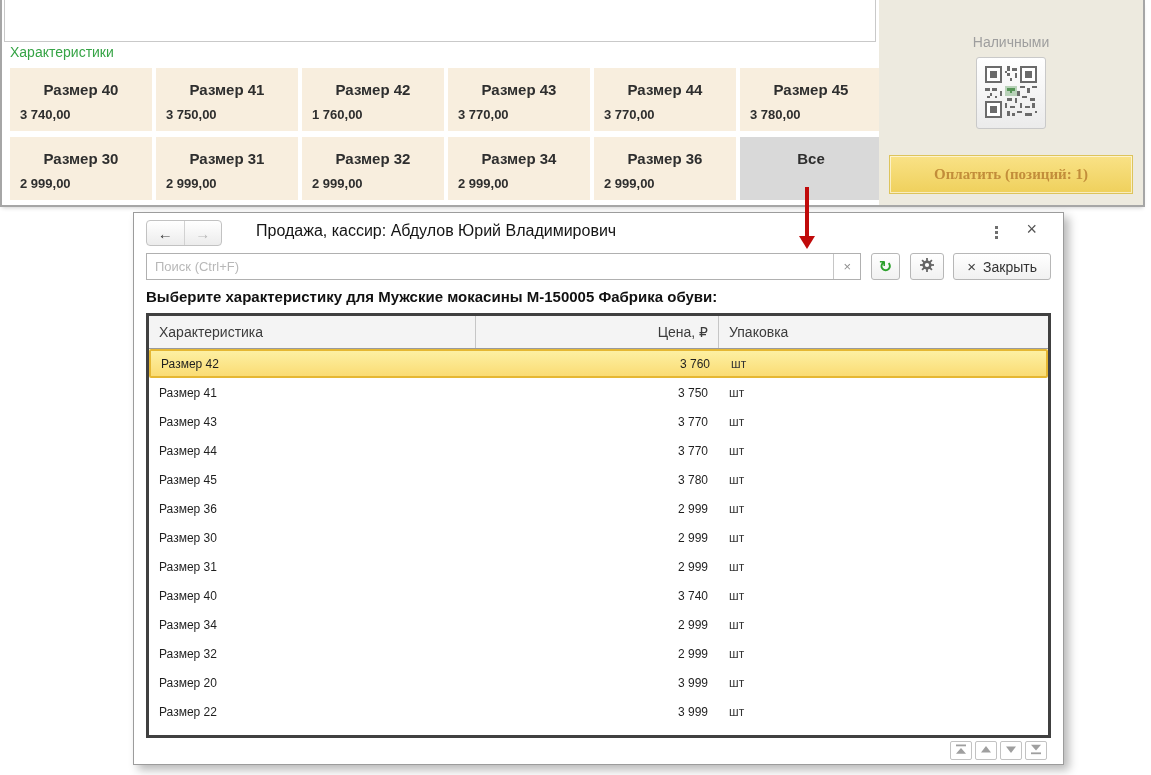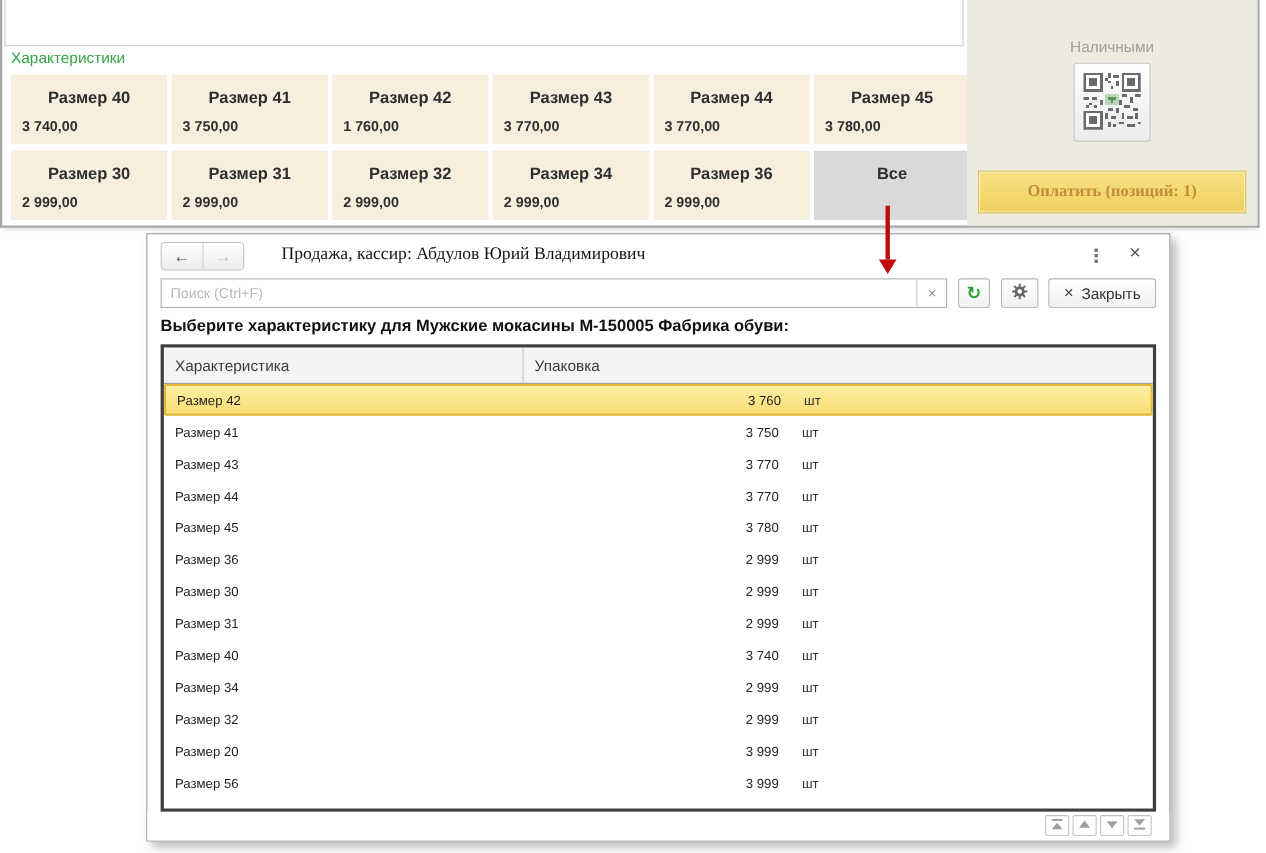--- a/index.html
+++ b/index.html
@@ -70,21 +70,21 @@
   .nav-group{
     position:absolute;left:12px;top:7px;display:flex;width:76px;height:26px;box-sizing:border-box;
     border:1px solid #c2c2c2;border-radius:4px;overflow:hidden;background:linear-gradient(#ffffff,#ececec);
   }
   .nav-btn{
     flex:1;display:flex;align-items:center;justify-content:center;font-size:15px;cursor:pointer;
     background:transparent;border:none;padding:0;
   }
   .nav-btn.back{color:#3f3f3f;border-right:1px solid #d2d2d2;}
   .nav-btn.fwd{color:#b9b9b9;}
-  .dlg-title{position:absolute;left:122px;top:9px;font-size:16px;color:#141414;white-space:nowrap;font-family:Liberation Serif, serif;}
+  .dlg-title{position:absolute;left:122px;top:9px;font-size:16px;color:#141414;white-space:nowrap;}
   .dots-btn{
     position:absolute;right:60px;top:10px;width:14px;height:18px;cursor:pointer;background:none;border:none;
     display:flex;flex-direction:column;align-items:center;justify-content:center;gap:2px;padding:0;
   }
   .dots-btn i{display:block;width:3px;height:3px;background:#6f6f6f;}
   .dlg-close{
     position:absolute;right:22px;top:6px;font-size:18px;color:#555;background:none;border:none;cursor:pointer;
     padding:0 4px;font-family:inherit;
   }
   .search-row{
@@ -313,20 +313,21 @@
       <span class="x">×</span>
       <span>Закрыть</span>
     </button>
   </div>
 
   <div class="dlg-heading">Выберите характеристику для Мужские мокасины М-150005 Фабрика обуви:</div>
 
   <div class="table-wrap">
     <div class="thead">
       <div class="th c1">Характеристика</div>
+      <div class="th c2">Цена, ₽</div>
       <div class="th c3">Упаковка</div>
     </div>
     <div class="tbody" id="tbody">
         <div class="trow selected">
     <div class="cell c1">Размер 42</div>
     <div class="cell c2">3 760</div>
     <div class="cell c3">шт</div>
   </div>
         <div class="trow">
     <div class="cell c1">Размер 41</div>
@@ -377,21 +378,21 @@
     <div class="cell c1">Размер 32</div>
     <div class="cell c2">2 999</div>
     <div class="cell c3">шт</div>
   </div>
         <div class="trow">
     <div class="cell c1">Размер 20</div>
     <div class="cell c2">3 999</div>
     <div class="cell c3">шт</div>
   </div>
         <div class="trow">
-    <div class="cell c1">Размер 56</div>
+    <div class="cell c1">Размер 22</div>
     <div class="cell c2">3 999</div>
     <div class="cell c3">шт</div>
   </div>
       </div>
   </div>
 
   <div class="dlg-footer">
     <div class="scroll-btns">
       <button class="scroll-btn">
         <span>

